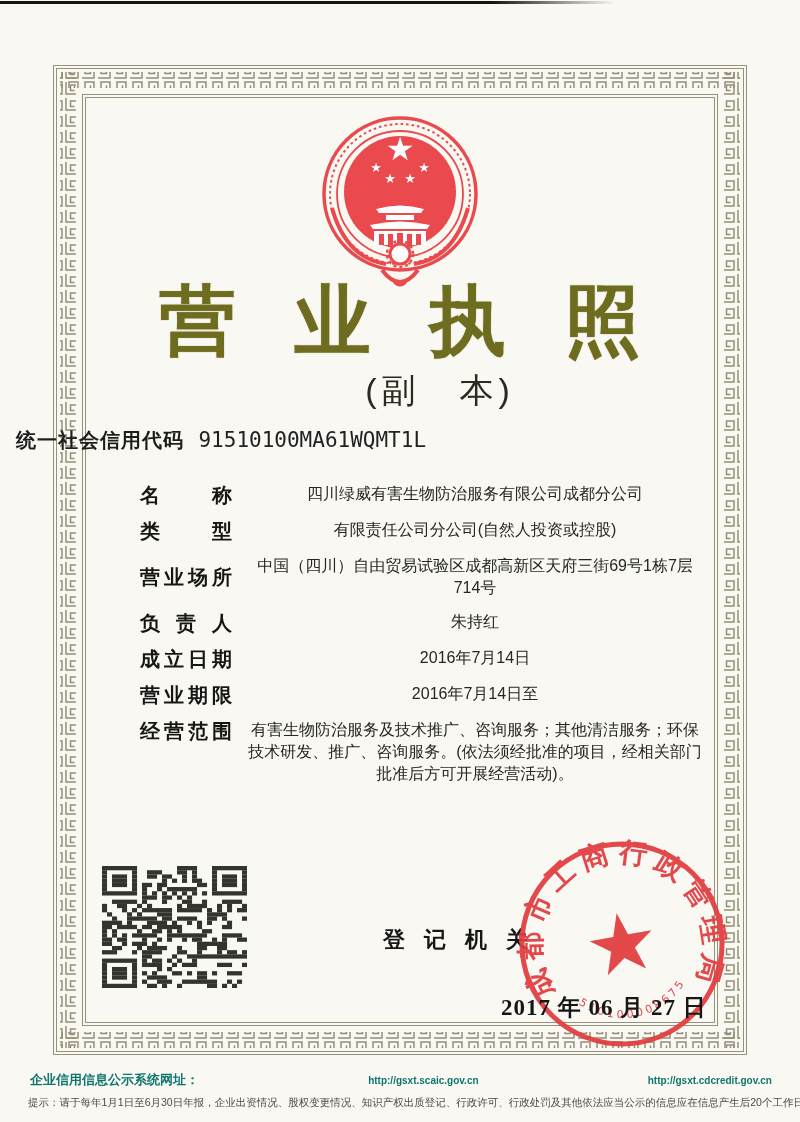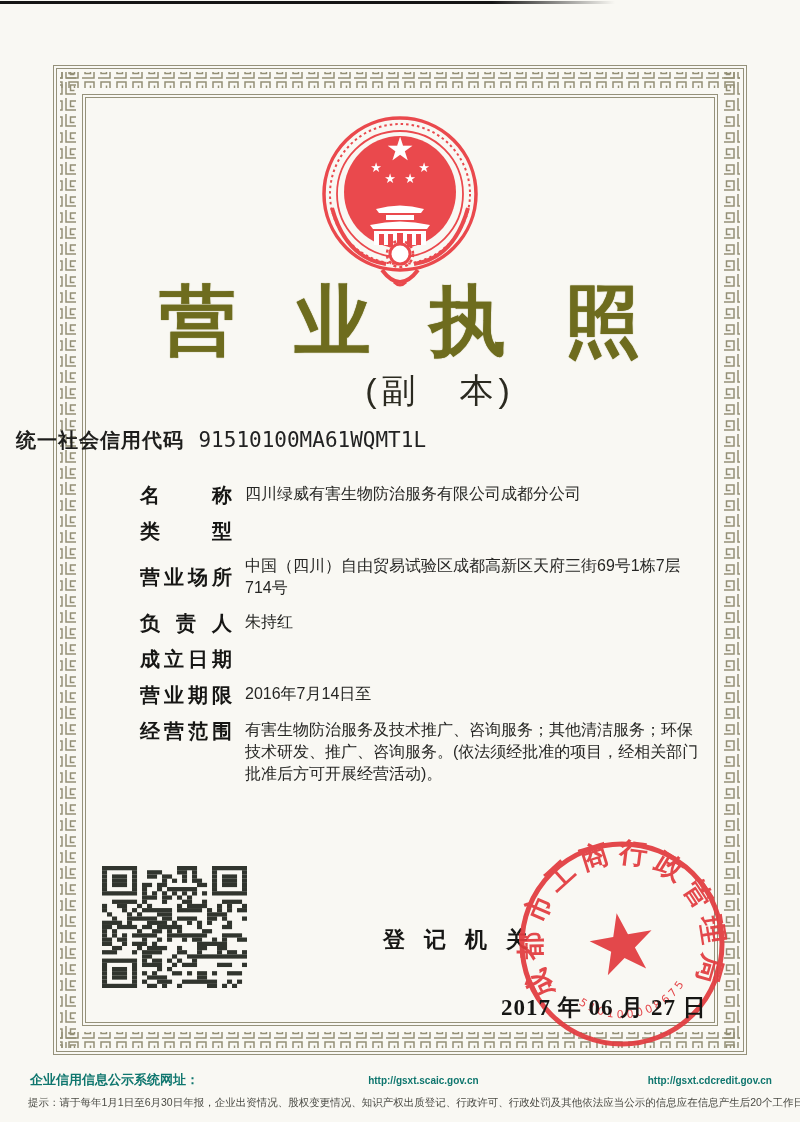--- a/index.html
+++ b/index.html
@@ -26,21 +26,21 @@
   .code-label{font-size:20px;font-weight:bold;letter-spacing:1px;}
   .code-value{font-family:"DejaVu Sans Mono","Liberation Mono",monospace;
     font-size:21px;margin-left:10px;color:#222;}
 
   .fields{position:absolute;left:140px;top:483px;width:565px;}
   .field-row{display:flex;align-items:flex-start;margin-bottom:12px;}
   .field-row.center{align-items:center;}
   .jlabel{width:92px;min-width:92px;display:flex;justify-content:space-between;
     font-size:20px;font-weight:bold;line-height:24px;color:#161614;}
   .jlabel-wide{width:145px;min-width:145px;font-size:22px;}
-  .field-value{flex:1;margin-left:13px;font-size:16px;line-height:22px;color:#262624;}
+  .field-value{flex:1;margin-left:13px;font-size:16px;line-height:22px;color:#262624;text-align:center;}
 
   .qr{position:absolute;left:102px;top:866px;width:145px;height:122px;}
   .qr rect{fill:#31352e;}
 
   .reg-label{position:absolute;left:383px;top:928px;}
 
   .seal{position:absolute;left:516px;top:838px;width:212px;height:212px;opacity:.93;}
   .date{position:absolute;left:501px;top:992px;z-index:5;
     font-family:"Liberation Serif","DejaVu Serif",serif;
     font-size:23px;letter-spacing:1px;color:#161614;white-space:nowrap;font-weight:bold;}
@@ -136,20 +136,21 @@
           <span>名</span>
           <span>称</span>
         </div>
       <div class="field-value">四川绿威有害生物防治服务有限公司成都分公司</div>
     </div>
     <div class="field-row">
       <div class="jlabel">
           <span>类</span>
           <span>型</span>
         </div>
+      <div class="field-value">有限责任公司分公司(自然人投资或控股)</div>
     </div>
     <div class="field-row center">
       <div class="jlabel">
           <span>营</span>
           <span>业</span>
           <span>场</span>
           <span>所</span>
         </div>
       <div class="field-value">中国（四川）自由贸易试验区成都高新区天府三街69号1栋7层714号</div>
     </div>
@@ -161,20 +162,21 @@
         </div>
       <div class="field-value">朱持红</div>
     </div>
     <div class="field-row">
       <div class="jlabel">
           <span>成</span>
           <span>立</span>
           <span>日</span>
           <span>期</span>
         </div>
+      <div class="field-value">2016年7月14日</div>
     </div>
     <div class="field-row">
       <div class="jlabel">
           <span>营</span>
           <span>业</span>
           <span>期</span>
           <span>限</span>
         </div>
       <div class="field-value">2016年7月14日至</div>
     </div>

